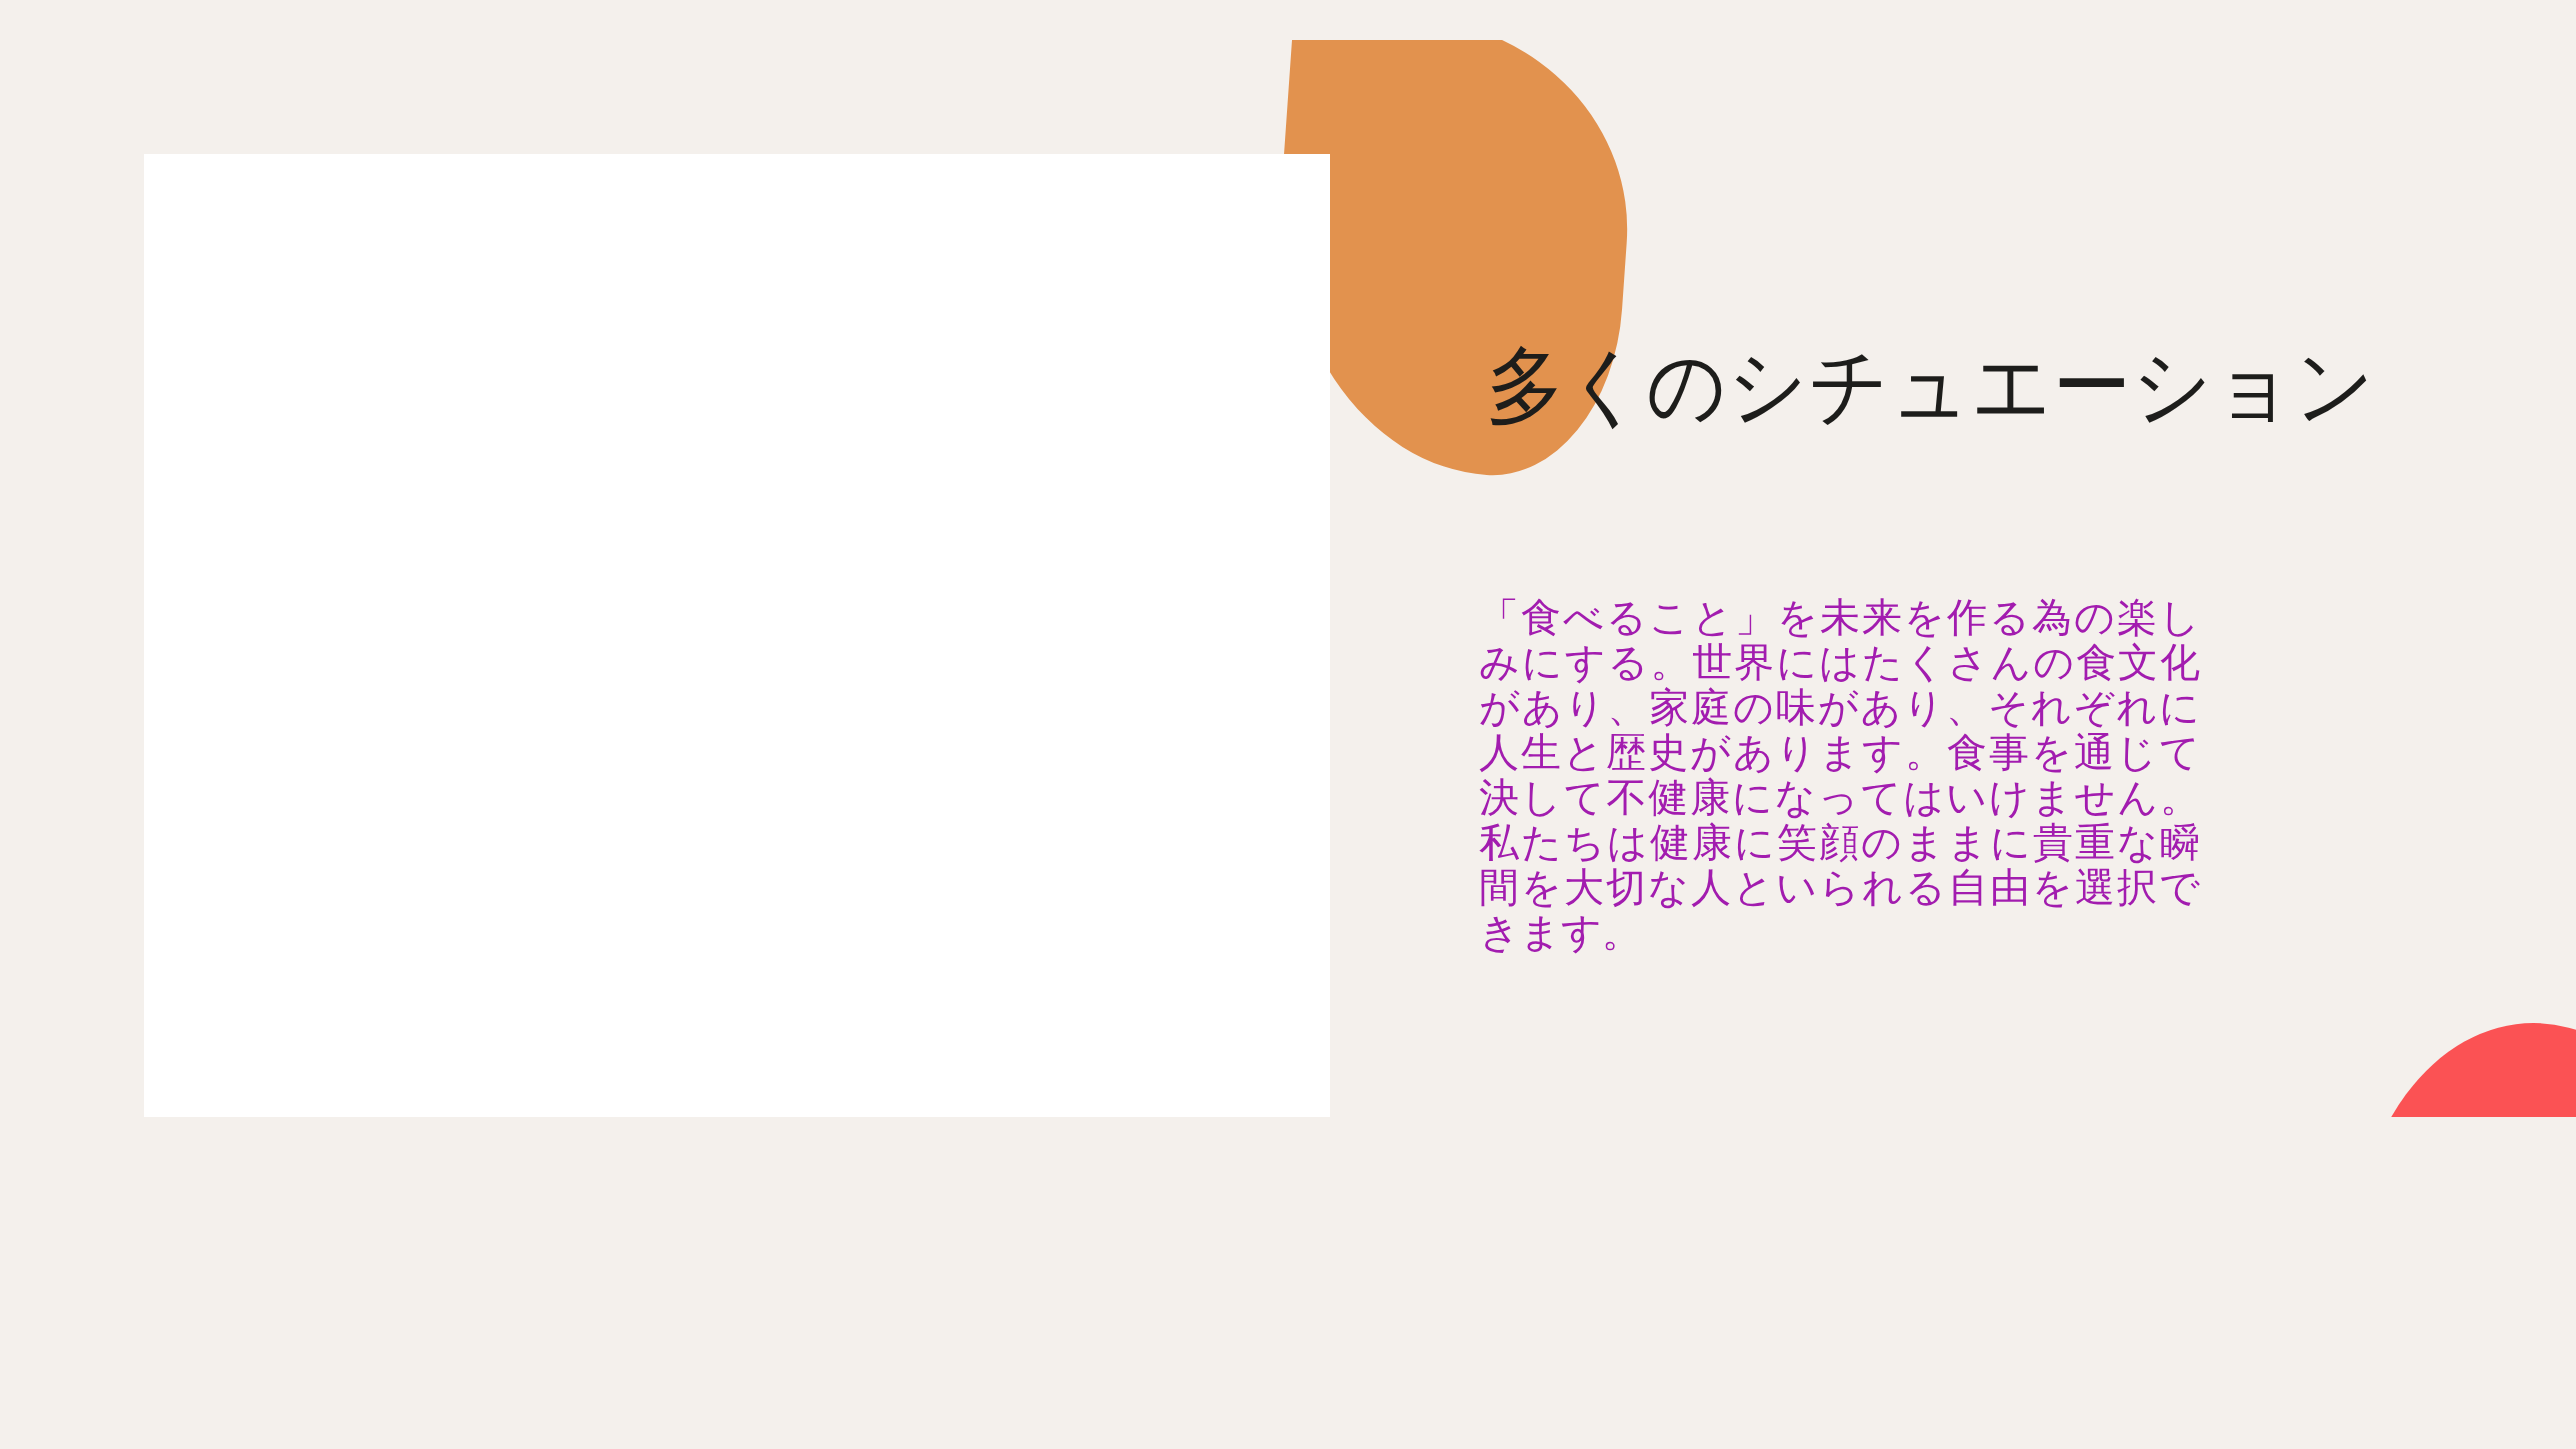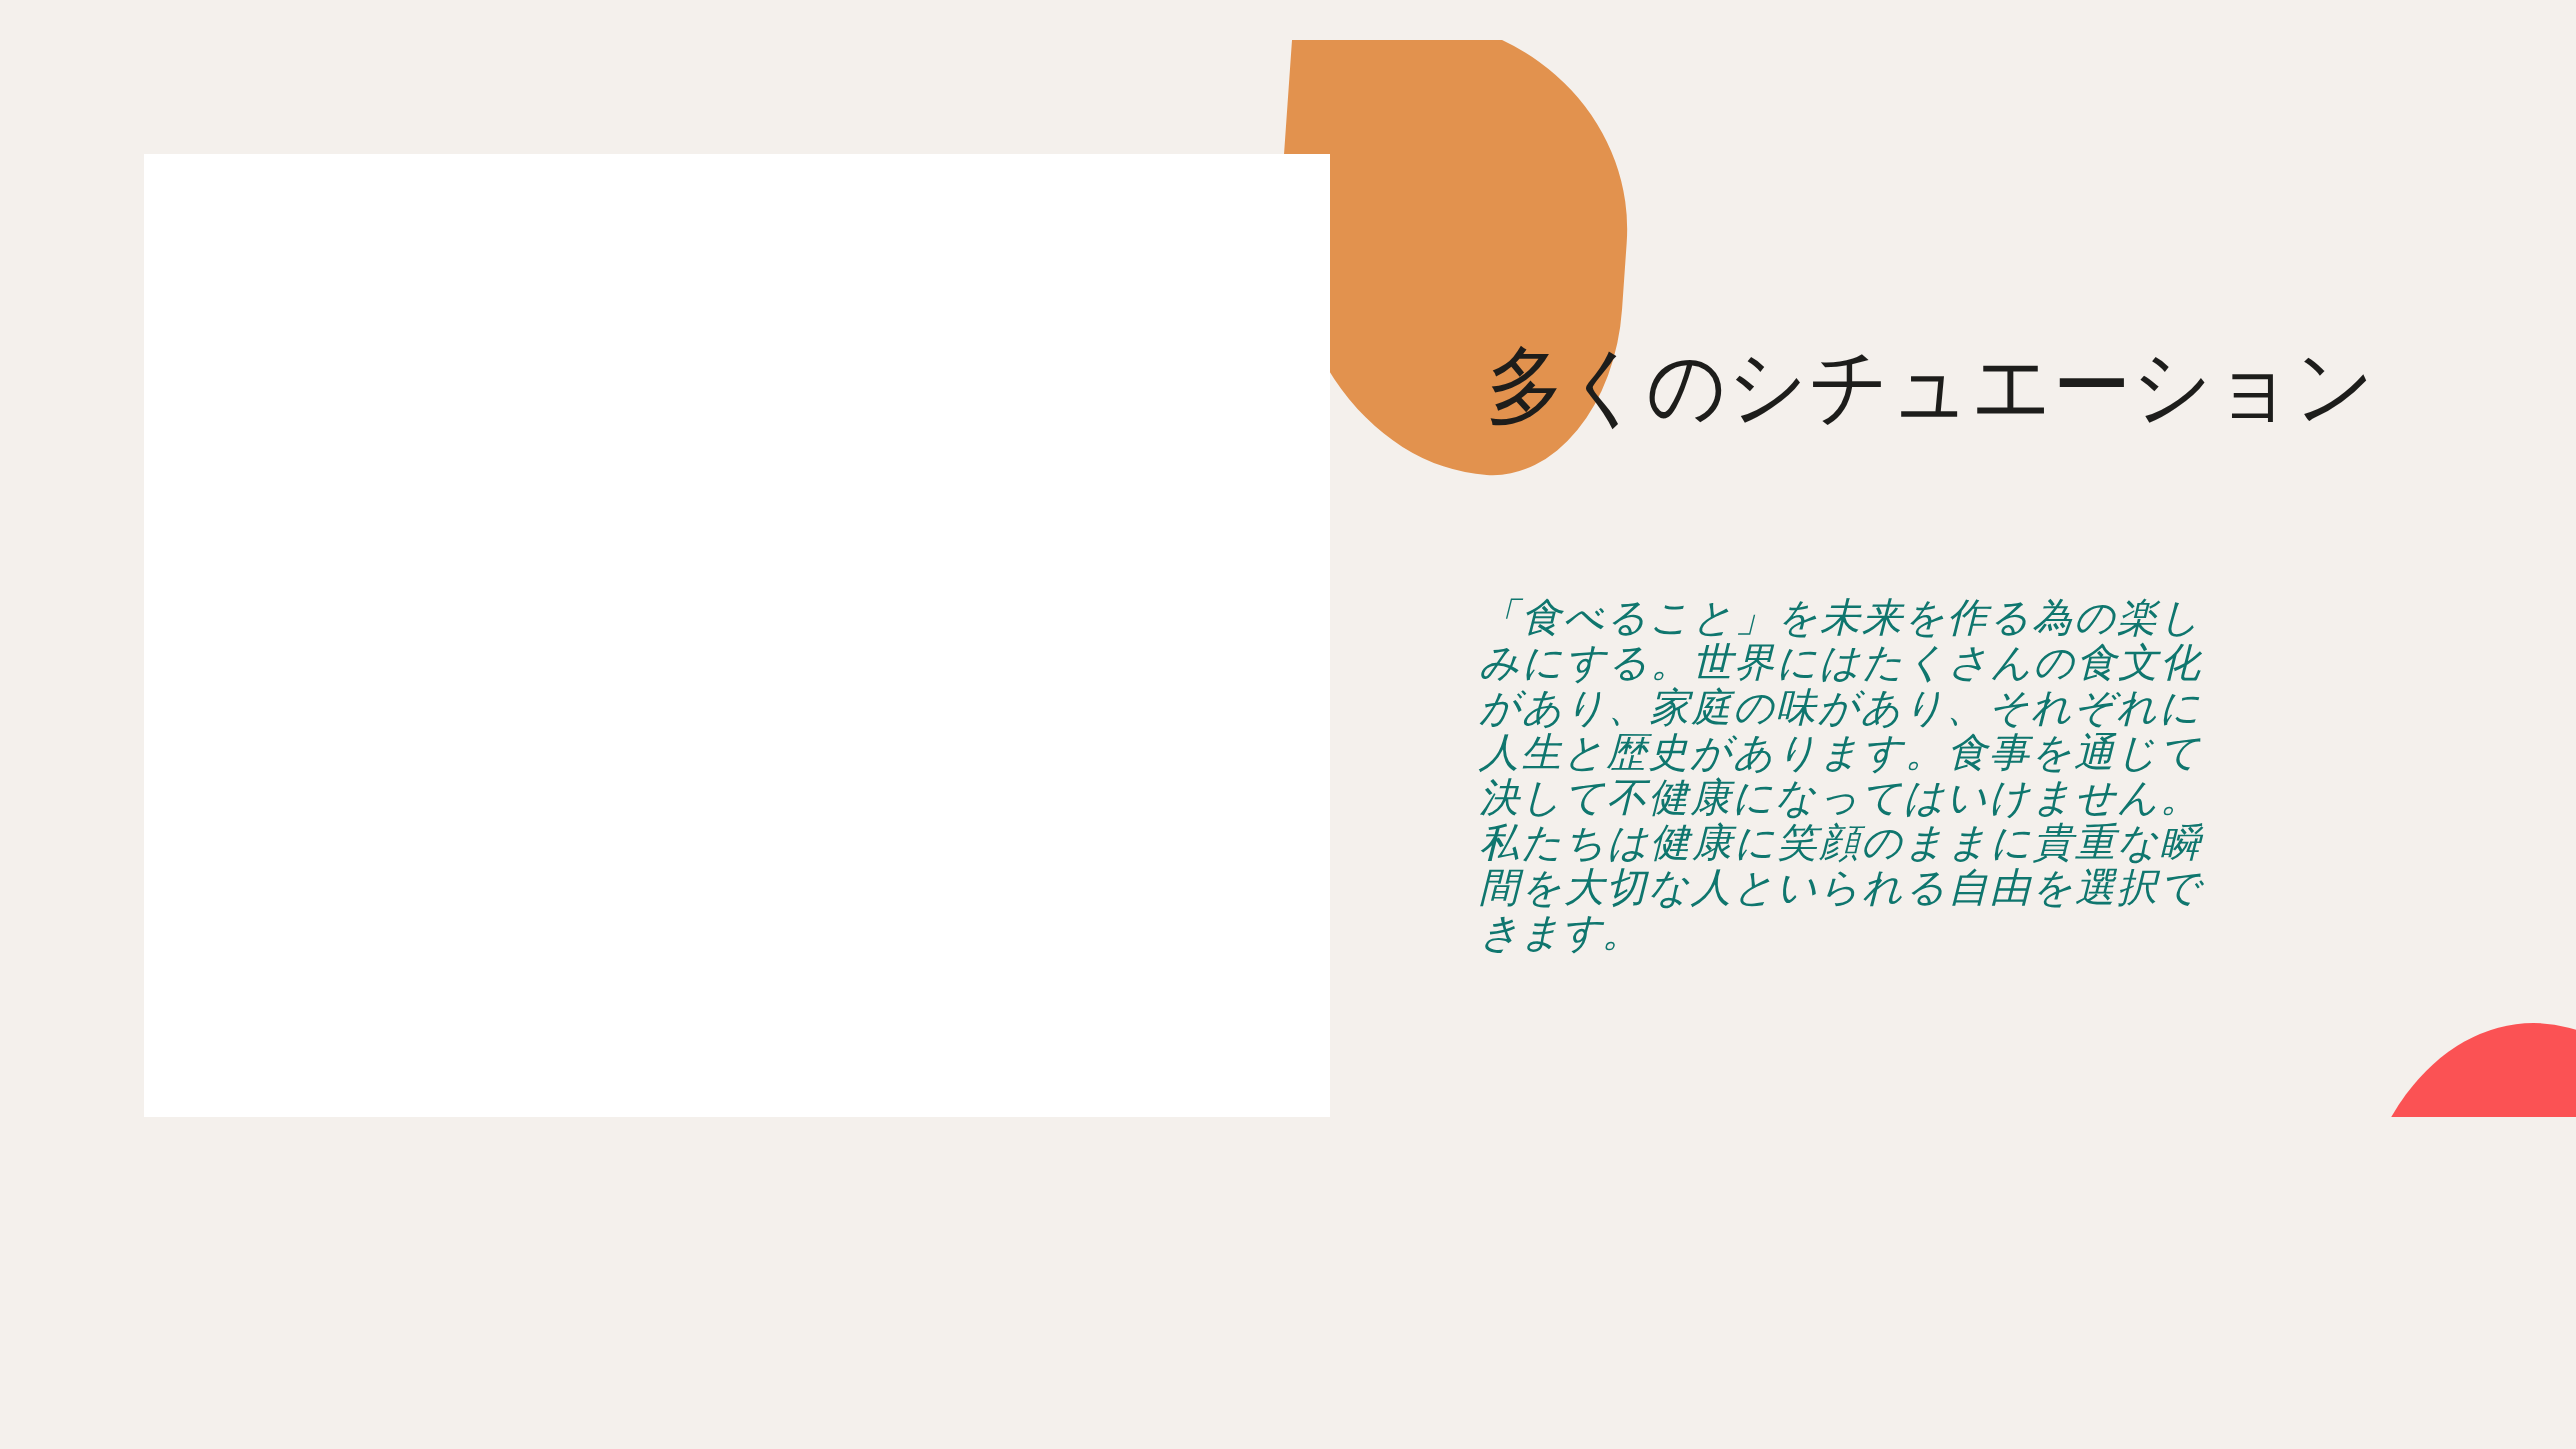--- a/index.html
+++ b/index.html
@@ -147,22 +147,22 @@
     position:absolute;left:1486px;top:303px;z-index:4;
     font-family:"Liberation Sans",sans-serif;
     font-size:85px;line-height:85px;font-weight:300;
     letter-spacing:1.3px;color:#1d1d1b;white-space:nowrap;
     transform:scaleX(.92);transform-origin:left center;
   }
   .body-copy{
     position:absolute;left:1479px;top:555px;width:721px;z-index:4;
     font-family:"Liberation Sans",sans-serif;
     font-size:40px;line-height:45px;font-weight:400;
-    color:#0f766e;letter-spacing:0px;
-    text-align:justify;text-justify:inter-character;font-style:italic;
+    color:#a21caf;letter-spacing:0px;
+    text-align:justify;text-justify:inter-character;
   }
 </style>
 </head>
 <body>
 
 <div class="stage">
 
   <div class="deco-orange"></div>
   <div class="deco-red"></div>
   <div class="deco-green-bar"></div>

